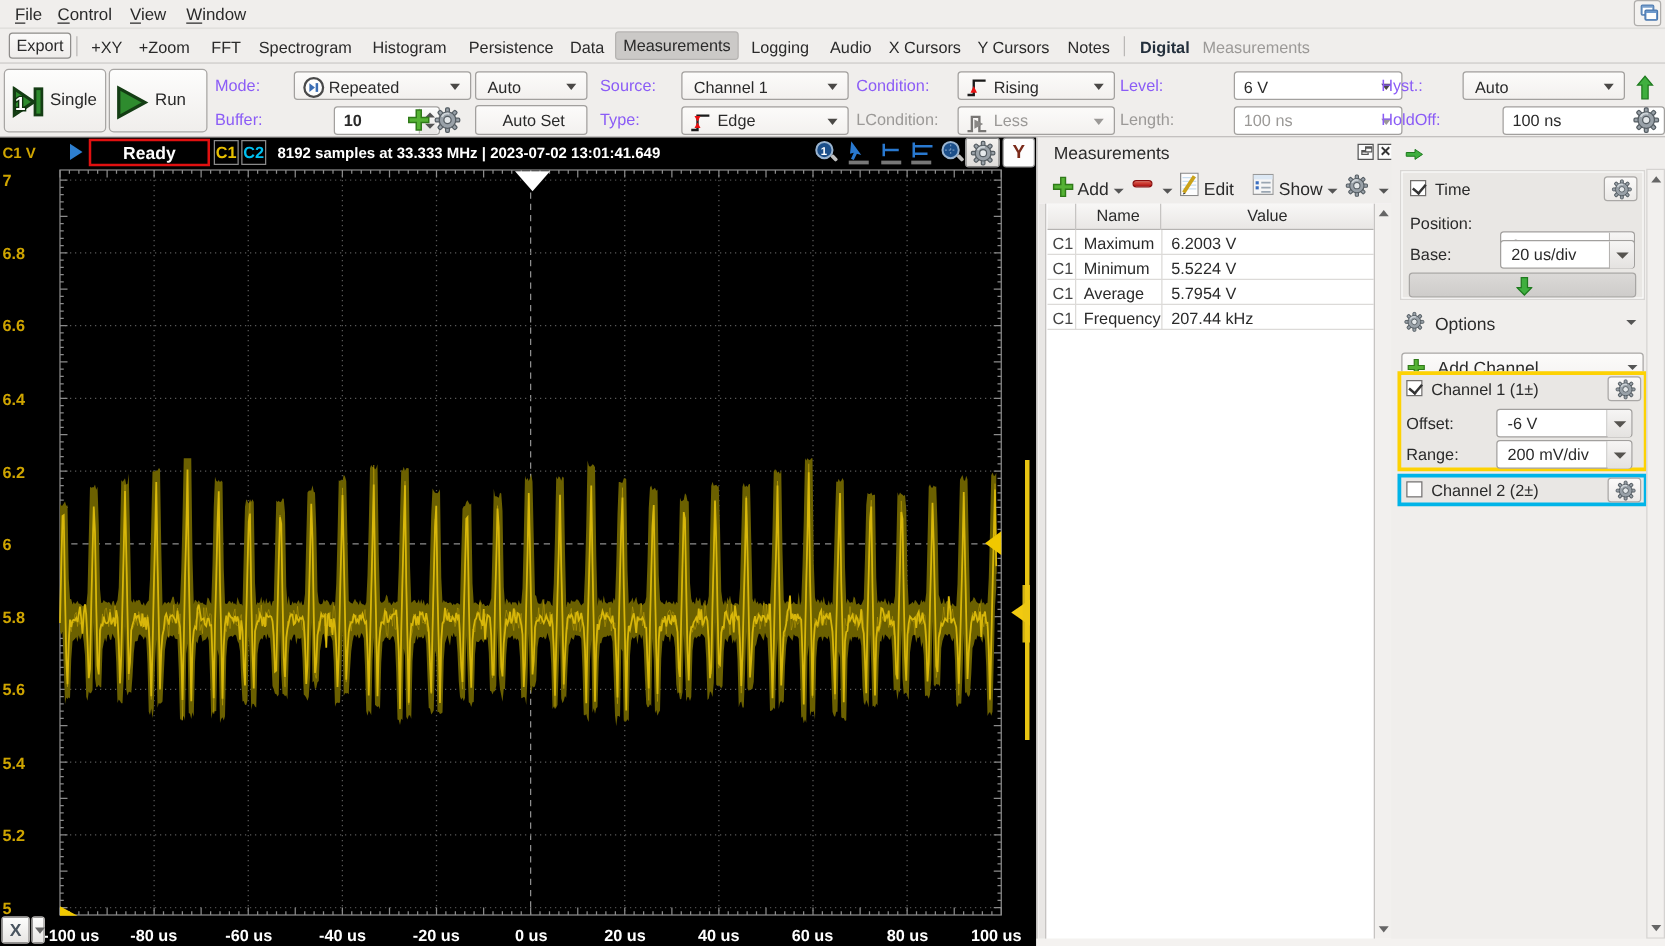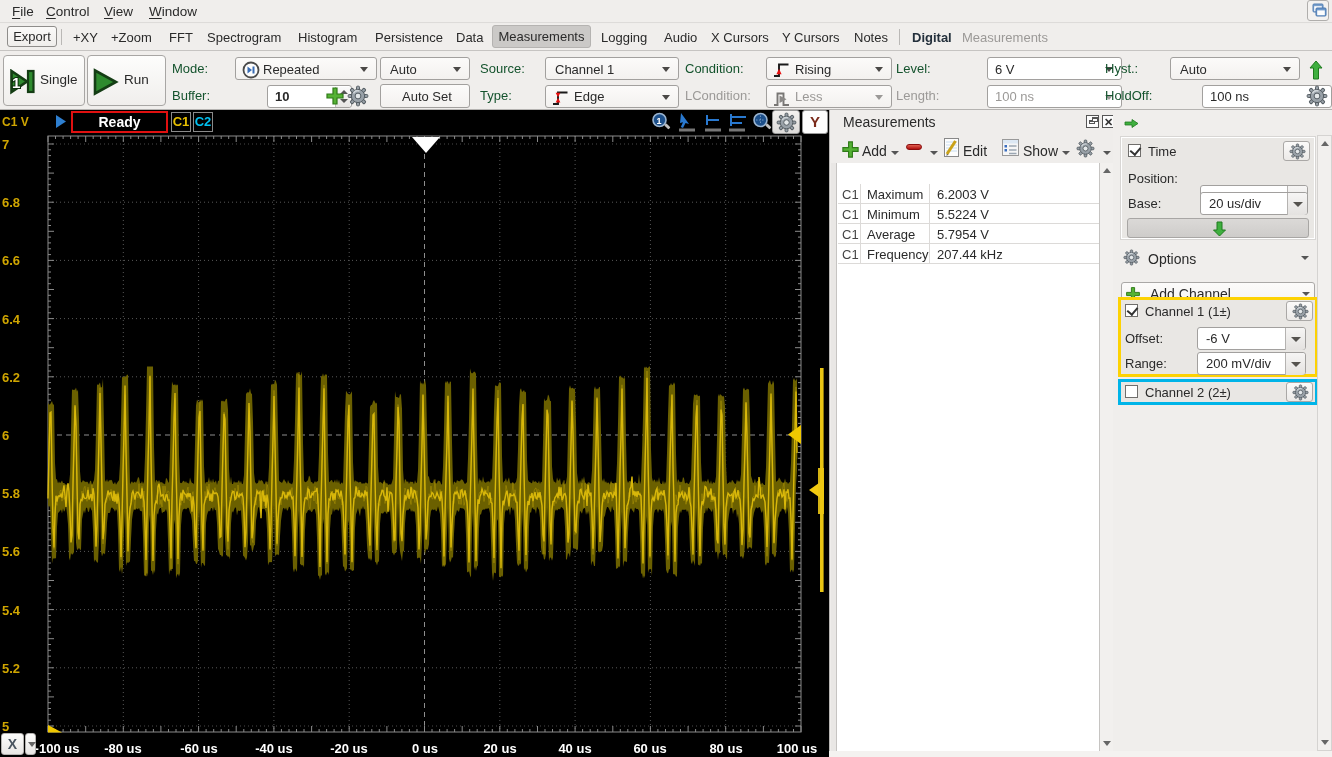--- a/index.html
+++ b/index.html
@@ -10,21 +10,21 @@
 .menu{position:absolute;top:4px;font-size:13.5px;color:#2a2a2a;}
 .menu u{text-decoration:underline;text-underline-offset:2px;}
 #tabrow{left:0;top:24px;width:1332px;height:27px;background:#f0eeec;border-bottom:1px solid #c6c4c2;}
 .tab{position:absolute;top:6px;font-size:13px;color:#2a2a2a;white-space:nowrap;}
 #exportbtn{position:absolute;left:7px;top:2px;width:50px;height:21px;border:1px solid #8f8d8b;border-radius:3px;background:linear-gradient(#fbfaf9,#efedeb);text-align:center;line-height:19px;font-size:13px;}
 .vsep{position:absolute;top:5px;width:1px;height:16px;background:#bab8b6;}
 #meastab{position:absolute;left:492px;top:1px;width:99px;height:23px;background:#cbc9c7;border:1px solid #b5b3b1;line-height:21px !important;border-radius:3px;text-align:center;line-height:23px;font-size:13px;}
 
 #ctrlbar{left:0;top:51px;width:1332px;height:59px;background:#f0eeec;border-bottom:1px solid #b5b3b1;}
 .bigbtn{position:absolute;top:4px;height:51px;border:1px solid #a8a6a4;border-radius:4px;background:linear-gradient(#fdfdfc,#f0eeec);}
-.lbl{position:absolute;font-size:13px;color:#14532d;white-space:nowrap;}
+.lbl{position:absolute;font-size:13px;color:#8b5cf6;white-space:nowrap;}
 .lbl.gray{color:#9b9997;}
 .combo{position:absolute;height:23px;border:1px solid #a2a09e;border-radius:3px;background:linear-gradient(#fcfbfa,#f3f1ef);font-size:13px;white-space:nowrap;}
 .combo .txt{position:absolute;left:9px;top:3.5px;}
 .combo.gray .txt{color:#9b9997;}
 .carrow{position:absolute;right:8px;top:9px;width:0;height:0;border-left:4.5px solid transparent;border-right:4.5px solid transparent;border-top:5px solid #4a4846;}
 .combo.gray .carrow{border-top-color:#9b9997;}
 .white{background:#fff !important;margin-left:32px;}
 
 #scope{left:0;top:110px;width:829px;height:686px;background:#000;}
 .ylab{position:absolute;left:2px;font-weight:bold;font-size:13px;color:#cfa500;}
@@ -197,20 +197,21 @@
 
 <div class="abs" id="scope">
 
   <span class="abs" style="left:2px;top:5px;color:#cfa500;font-weight:bold;font-size:12px;">C1 V</span>
   <svg class="abs" style="left:54px;top:4px" width="14" height="15" viewBox="0 0 14 15">
       <path d="M2 1 L12 7.5 L2 14 Z" fill="#2e7fd0"></path>
     </svg>
   <div class="sbox" style="left:71px;top:1px;width:97px;height:22px;border:2px solid #e01010;color:#fff;font-size:14px;line-height:18px;">Ready</div>
   <div class="sbox" style="left:171px;width:20px;color:#e8c000;font-size:13px;line-height:18px;">C1</div>
   <div class="sbox" style="left:193px;width:20px;color:#00c0f0;font-size:13px;line-height:18px;">C2</div>
+  <span class="abs" style="left:222px;top:5px;color:#fff;font-weight:bold;font-size:12px;">8192 samples at 33.333 MHz | 2023-07-02 13:01:41.649</span>
 
   <svg class="abs" style="left:651px;top:2px" width="20" height="20" viewBox="0 0 20 20">
       <circle cx="8.5" cy="8" r="6.5" fill="#1c4f8a" stroke="#9ab4d0" stroke-width="1.6"></circle>
       <text x="5.5" y="12" font-size="9" font-weight="bold" fill="#fff">1</text>
       <rect x="13.5" y="12.5" width="6" height="3" rx="1" transform="rotate(45 16 14)" fill="#c0c0c0"></rect>
     </svg>
     <svg class="abs" style="left:677px;top:2px" width="22" height="20" viewBox="0 0 22 20">
       <path d="M4 1 L12 12 L8.5 11 L6 16 L3.8 15 L6 10.2 L3 11 Z" fill="#2979d0"></path>
       <rect x="2" y="16.5" width="16" height="3" fill="#777"></rect>
     </svg>
@@ -330,20 +331,24 @@
   <span class="abs" style="left:193px;top:33px;font-size:14px;">Show</span>
   <span class="abs" style="left:232px;top:41px;border-left:4px solid transparent;border-right:4px solid transparent;border-top:4.5px solid #555;"></span>
   <svg class="abs" style="left:246px;top:29px" width="19" height="19" viewBox="0 0 22 22">
       <use href="#gear"></use>
     </svg>
   <span class="abs" style="left:273px;top:41px;border-left:4px solid transparent;border-right:4px solid transparent;border-top:4.5px solid #555;"></span>
 
   <div id="mtable">
     <div class="abs" style="left:0;top:0;width:6px;height:588px;background:#e9e7e5;border-right:1px solid #c6c4c2;"></div>
 
+    <div class="abs" style="left:7px;top:0;width:261px;height:21px;background:linear-gradient(#f8f7f6,#e9e7e5);border-bottom:1px solid #b5b3b1;">
+      <div class="abs" style="left:22px;top:0;width:69px;height:21px;border-left:1px solid #c6c4c2;border-right:1px solid #c6c4c2;text-align:center;line-height:20px;font-size:13px;">Name</div>
+      <div class="abs" style="left:91px;top:2px;width:170px;text-align:center;font-size:13px;">Value</div>
+    </div>
     <div class="mrow" style="top:21px">
         <div style="left:4px;color:#444">C1</div>
         <div style="left:29px">Maximum</div>
         <div style="left:99px">6.2003 V</div>
       </div>
     <div class="mrow" style="top:41px">
         <div style="left:4px;color:#444">C1</div>
         <div style="left:29px">Minimum</div>
         <div style="left:99px">5.5224 V</div>
       </div>

